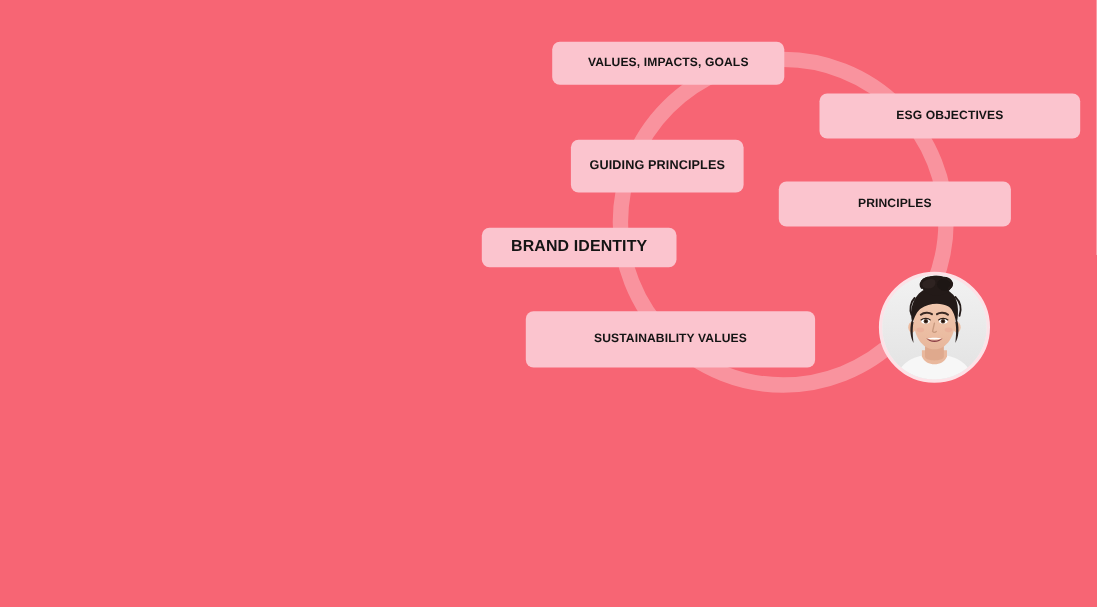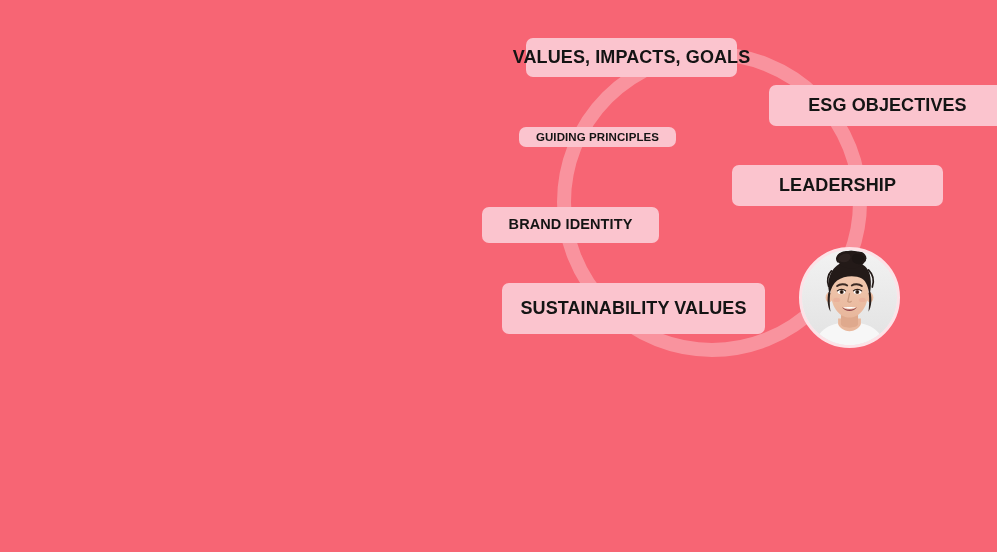--- a/index.html
+++ b/index.html
@@ -37,29 +37,29 @@
     align-items: center;
     justify-content: center;
     box-sizing: border-box;
     color: #141414;
     font-weight: bold;
     letter-spacing: 0.1px;
     text-align: center;
     line-height: 1.1;
     white-space: nowrap;
   }
-  .chip-lg { font-size: 18px; margin-left: 24px; }
+  .chip-lg { font-size: 11px; }
   .chip-md { font-size: 14.5px; }
   .chip-sm { font-size: 11.5px; }
 
   #chip-values        { left: 502px; top: 38px;  width: 211px; height: 39px; }
   #chip-esg           { left: 745px; top: 85px;  width: 237px; height: 41px; }
-  #chip-guiding       { left: 519px; top: 127px; width: 157px; height: 20px; }
+  #chip-guiding       { left: 519px; top: 127px; width: 157px; height: 48px; }
   #chip-leadership    { left: 708px; top: 165px; width: 211px; height: 41px; }
-  #chip-brand         { left: 438px; top: 207px; width: 177px; height: 36px; margin-left: 44px; }
+  #chip-brand         { left: 438px; top: 207px; width: 177px; height: 36px; }
   #chip-sustainability{ left: 478px; top: 283px; width: 263px; height: 51px; }
 
   
   #avatar {
     position: absolute;
     left: 799px;
     top: 247px;
     width: 101px;
     height: 101px;
     border-radius: 50%;
@@ -85,21 +85,21 @@
 
   <div class="chip chip-lg" id="chip-esg">
     <span>ESG OBJECTIVES</span>
   </div>
 
   <div class="chip chip-sm" id="chip-guiding">
     <span>GUIDING PRINCIPLES</span>
   </div>
 
   <div class="chip chip-lg" id="chip-leadership">
-    <span>LEADERSHIP</span>
+    <span>PRINCIPLES</span>
   </div>
 
   <div class="chip chip-md" id="chip-brand">
     <span>BRAND IDENTITY</span>
   </div>
 
   <div class="chip chip-lg" id="chip-sustainability">
     <span>SUSTAINABILITY VALUES</span>
   </div>
 

